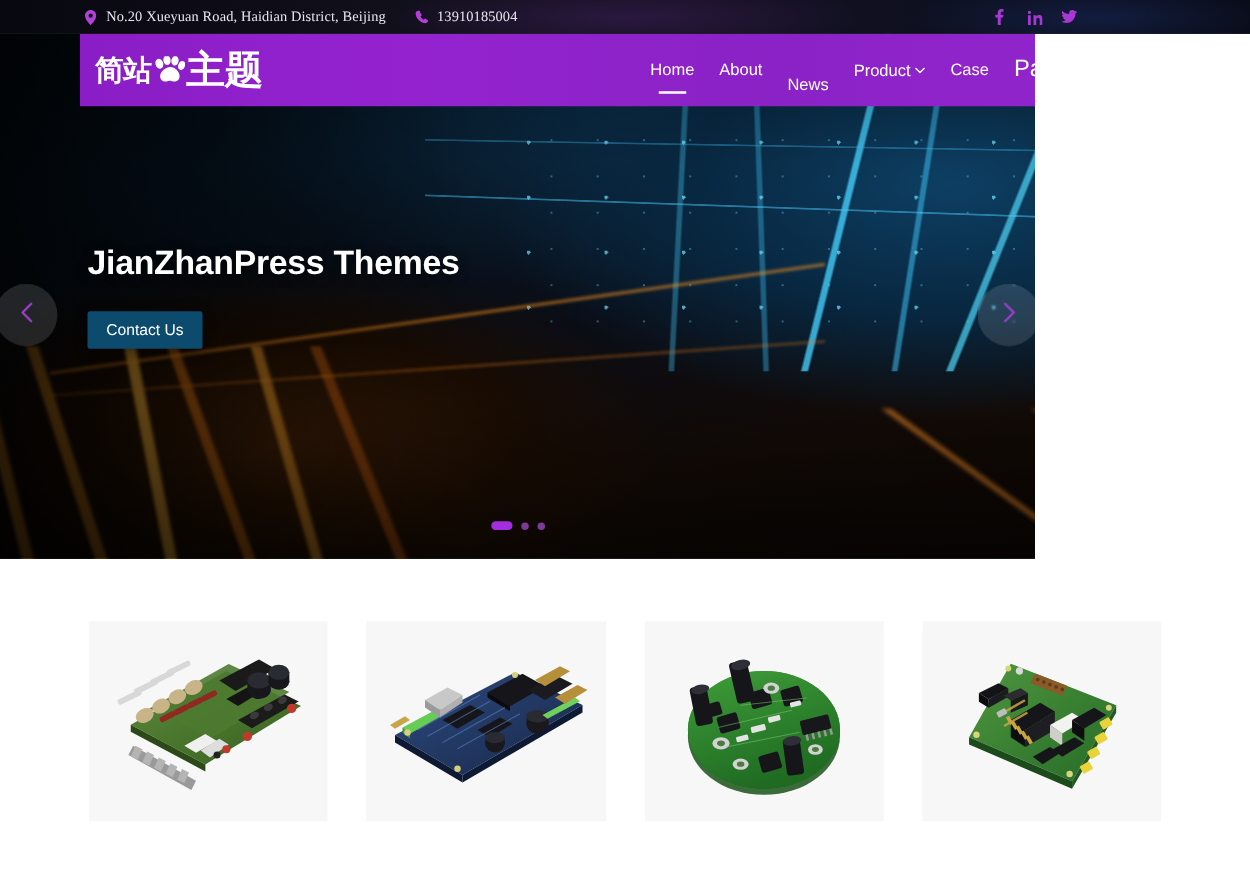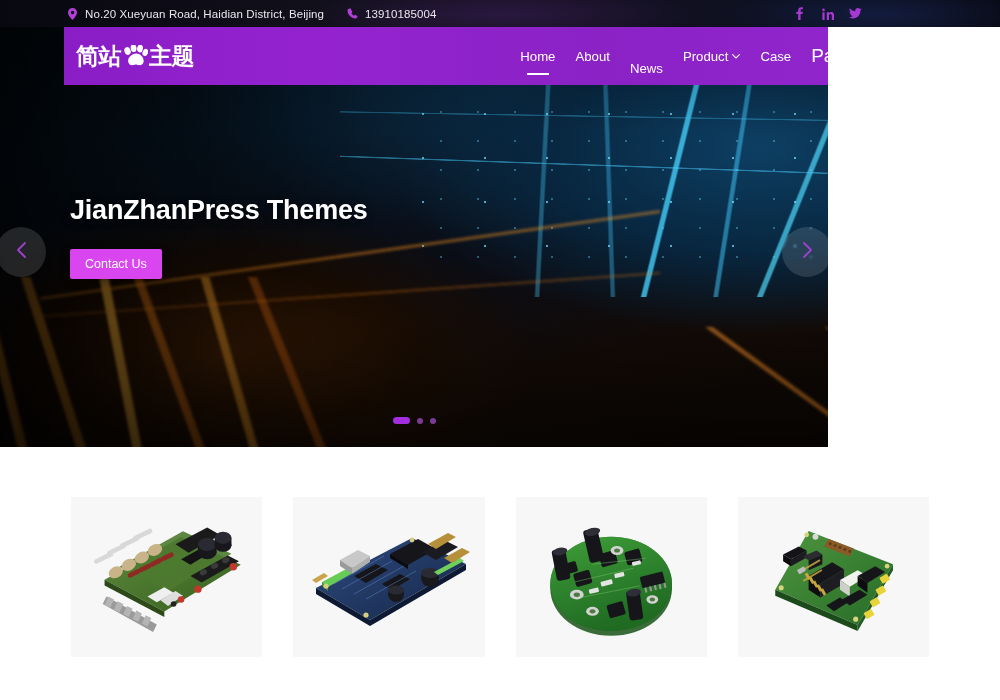--- a/index.html
+++ b/index.html
@@ -18,21 +18,21 @@
   }
   .topbar-bg{
     position:absolute; inset:0;
     background:
       radial-gradient(ellipse 280px 40px at 500px 14px, rgba(60,30,90,.55), transparent 70%),
       radial-gradient(ellipse 220px 40px at 880px 14px, rgba(25,40,90,.55), transparent 70%),
       linear-gradient(90deg,#080810 0%,#12101c 35%,#151020 55%,#0c1020 80%,#080a14 100%);
   }
   .topbar-inner{
     position:relative; z-index:2; width:928px;
-    display:flex; align-items:flex-start; padding:0 66px;
+    display:flex; align-items:flex-start; padding:0 66px;font-family:Liberation Serif, serif;
   }
   .tb-item{ display:flex; align-items:center; color:#e9e6ee; font-size:11.5px; letter-spacing:.1px; }
   .tb-item + .tb-item{ margin-left:22px; }
   .tb-ico{ display:inline-flex; width:13px; height:13px; margin-right:6px; align-items:center; justify-content:center; }
   .tb-ico svg{ display:block; }
   .tb-social{ margin-left:auto; display:flex; align-items:center; gap:15px; }
   .tb-social span{ display:inline-flex; width:13px; height:13px; align-items:center; justify-content:center; cursor:pointer; }
 
   
   .hero{ position:relative; width:828px; height:420px; overflow:hidden; background:#05070d; }
@@ -116,21 +116,21 @@
   .hero-title{
     color:#ffffff; font-size:27px; font-weight:bold; letter-spacing:-.2px;
     margin-bottom:23px; text-shadow:0 2px 9px rgba(0,0,0,.65);
   }
   .hero-desc{
     color:#e2e2e6; font-size:12.6px; line-height:1.62; max-width:420px;
     margin-bottom:26px; text-shadow:0 1px 6px rgba(0,0,0,.7);
   }
   .hero-btn{
     display:inline-block; align-self:flex-start;
-    background:#d946ef; color:#fff; font-size:12.5px;
+    background:#0c4a6e; color:#fff; font-size:12.5px;
     padding:8px 15px; border:none; border-radius:2px; cursor:pointer;
     box-shadow:0 2px 10px rgba(0,0,0,.4);
   }
 
   .slider-arrow{
     position:absolute; top:200px; width:50px; height:50px; border-radius:50%;
     background:rgba(255,255,255,.13); backdrop-filter:blur(1px);
     display:flex; align-items:center; justify-content:center;
     cursor:pointer; z-index:6;
   }
@@ -221,21 +221,21 @@
       <span style="color:#fff;font-size:23px;font-weight:bold;letter-spacing:-.5px;">简站</span>
       <span style="display:inline-flex;margin:0 1px;">
         <svg width="26" height="22" viewBox="0 0 26 22">
           <ellipse cx="5.5" cy="6" rx="3.1" ry="4" fill="#fff" transform="rotate(-18 5.5 6)"></ellipse>
           <ellipse cx="11.6" cy="3.2" rx="2.9" ry="3.9" fill="#fff" transform="rotate(-7 11.6 3.2)"></ellipse>
           <ellipse cx="18" cy="3.6" rx="2.9" ry="3.9" fill="#fff" transform="rotate(8 18 3.6)"></ellipse>
           <ellipse cx="23.3" cy="7.4" rx="2.7" ry="3.6" fill="#fff" transform="rotate(22 23.3 7.4)"></ellipse>
           <path d="M14.3 8.6c3.6 0 7.4 3.6 7.4 7.3 0 3.2-2.6 4.6-5.1 4.2-1.3-.2-1.9-.6-2.7-.6s-1.4.4-2.7.6c-2.5.4-5.1-1-5.1-4.2 0-3.7 4.6-7.3 8.2-7.3z" fill="#fff"></path>
         </svg>
       </span>
-      <span style="color:#fff;font-size:23px;font-weight:bold;letter-spacing:-.5px;">主题</span>
+      <span style="color:#fff;font-size:31px;font-weight:bold;letter-spacing:-.5px;">主题</span>
     </div>
 
     <nav style="margin-left:auto;display:flex;align-items:center;gap:20px;">
       <div style="position:relative;padding:2px 0;cursor:pointer;">
         <span style="color:#fff;font-size:13.2px;">Home</span>
         <div style="position:absolute;left:50%;transform:translateX(-50%);bottom:-8px;width:22px;height:2px;background:#fff;"></div>
       </div>
       <div style="padding:2px 0;cursor:pointer;">
         <span style="color:#fff;font-size:13.2px;">About</span>
       </div>

